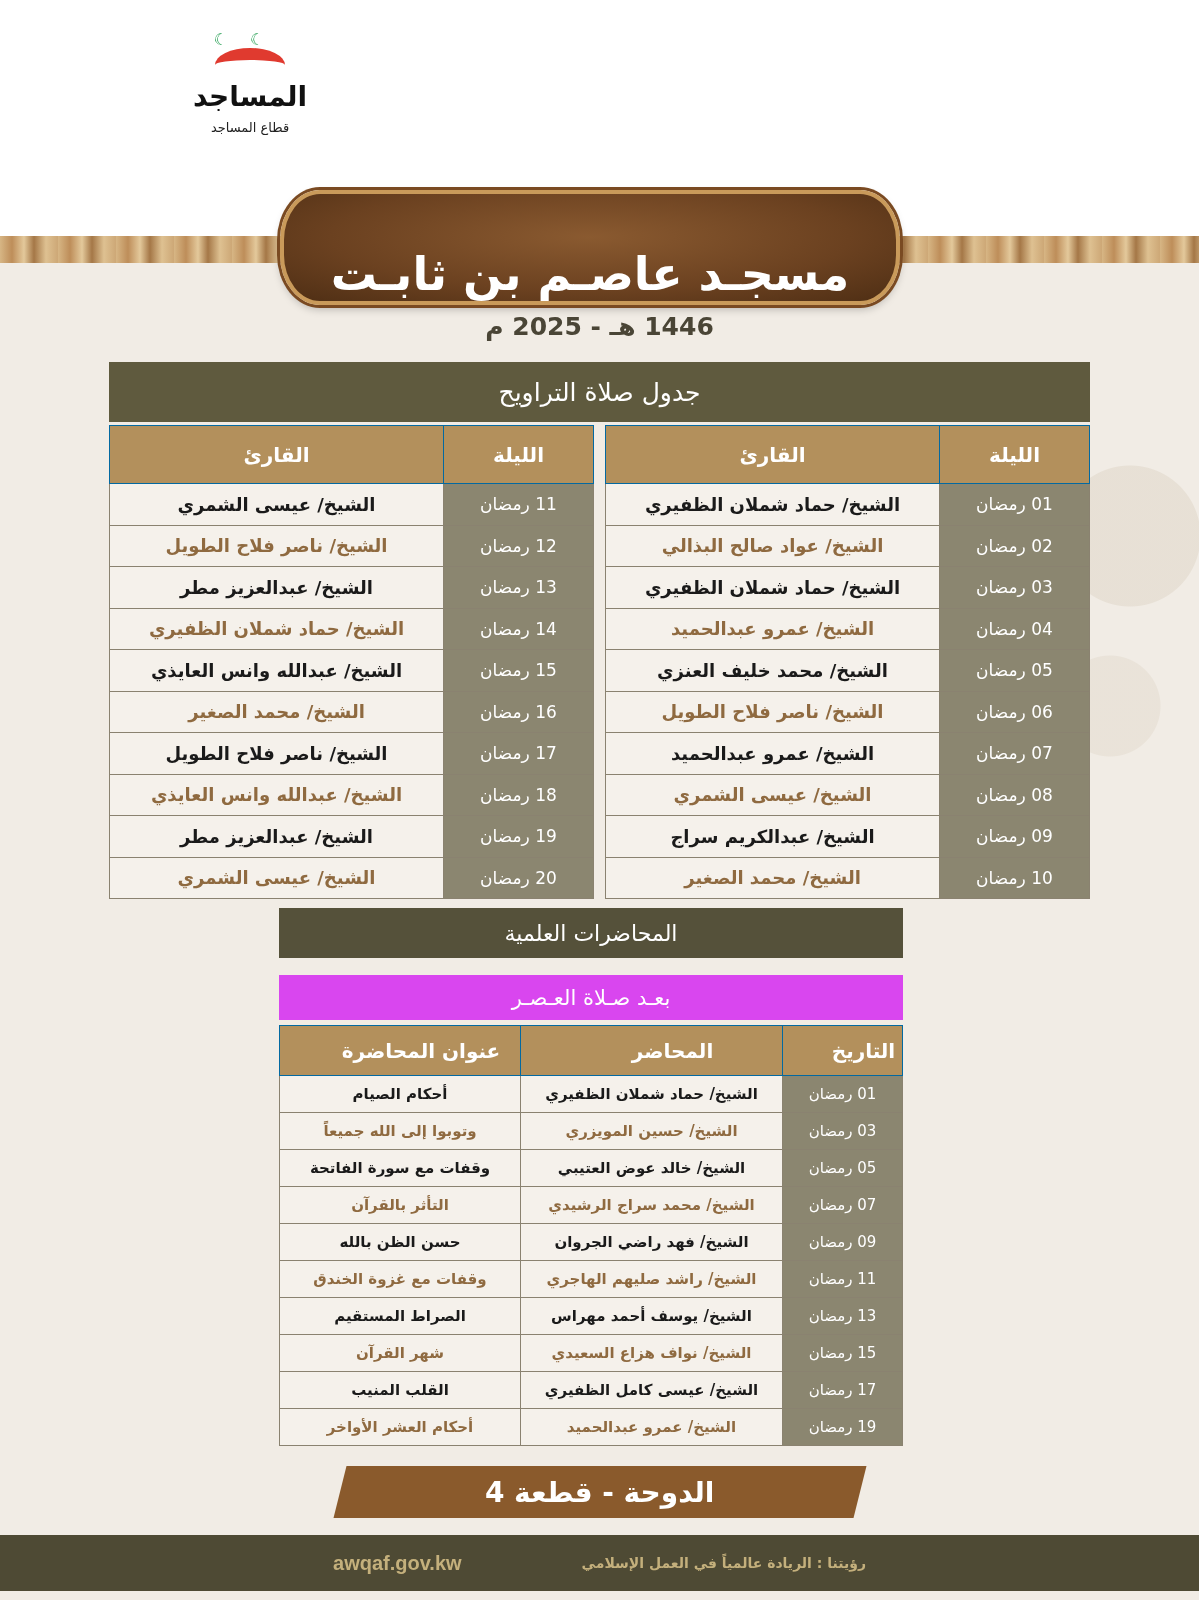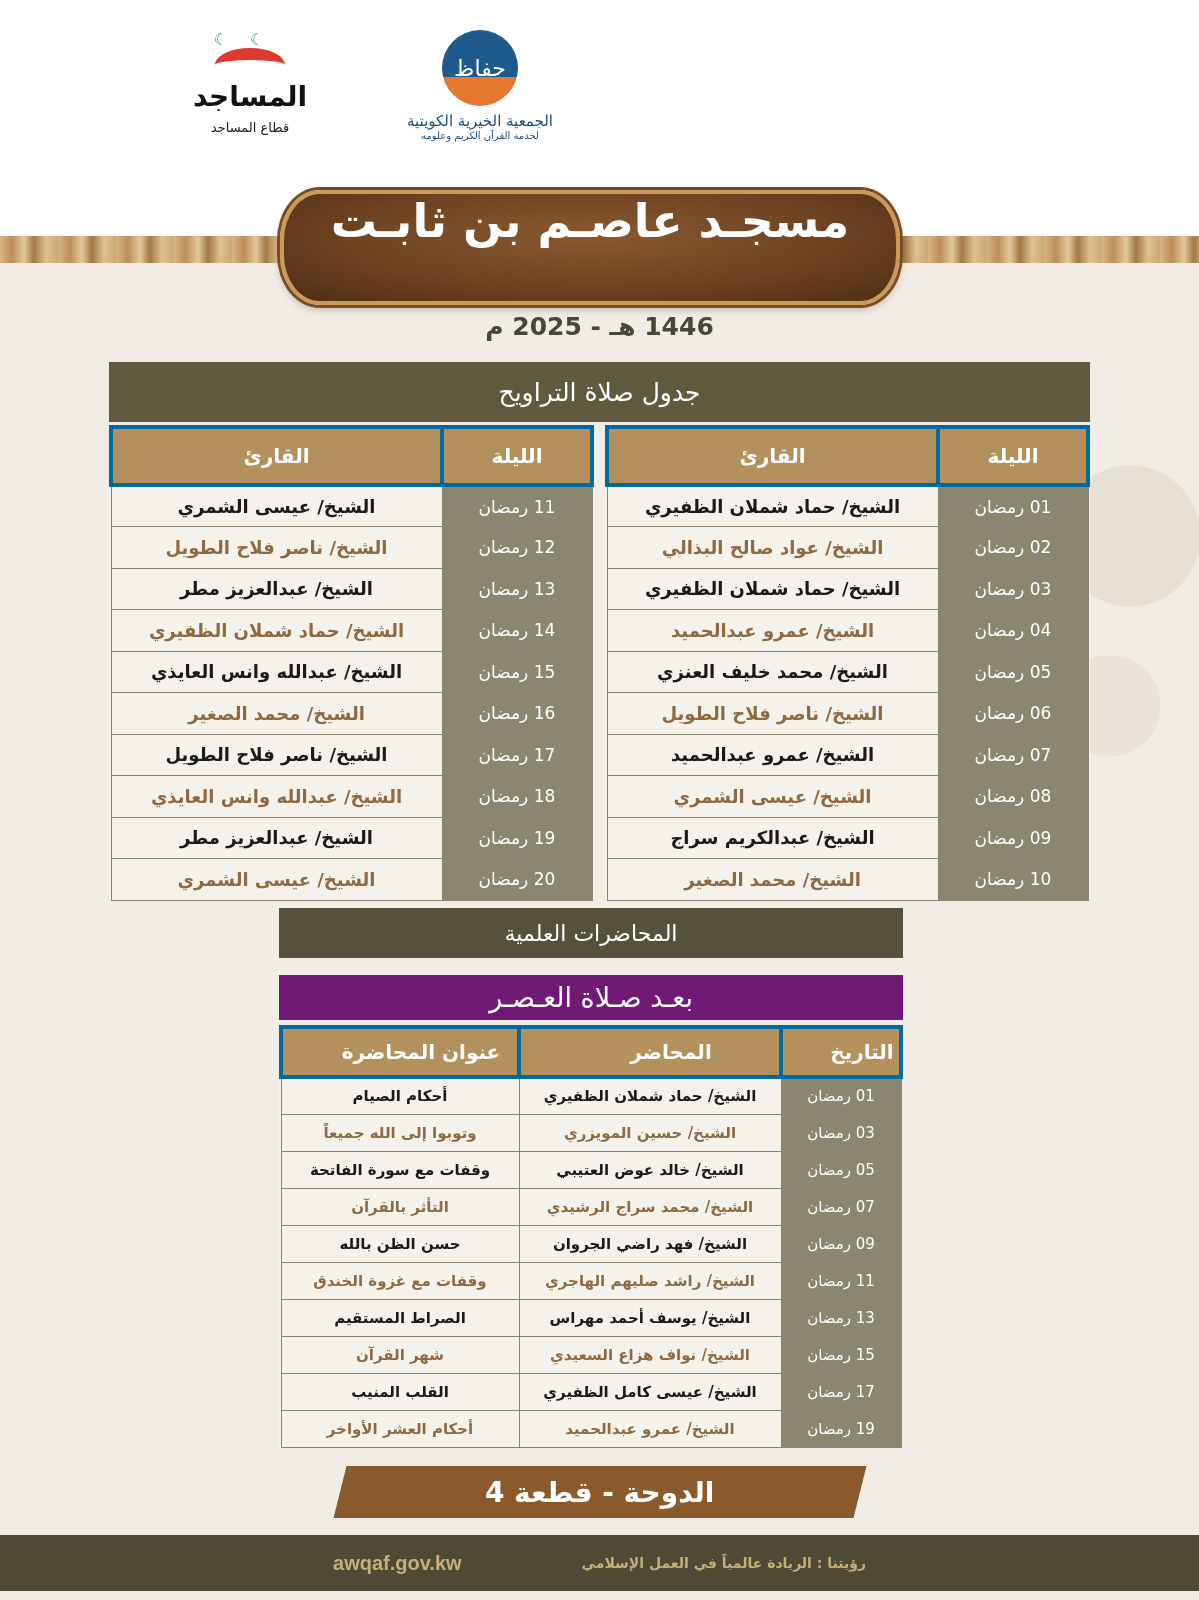--- a/index.html
+++ b/index.html
@@ -70,51 +70,51 @@
   .logo-masajid-sector .word { font-size: 28px; font-weight: bold; color: #111; line-height: 30px; }
   .logo-masajid-sector .cap { font-size: 13px; color: #222; margin-top: 8px; }
 
   
   .plaque {
     position: absolute; left: 280px; top: 190px; width: 620px; height: 115px;
     background: radial-gradient(ellipse at 50% 40%, #8a5a30 0%, #6b4120 60%, #4e2e14 100%);
     border: 4px solid #c99a5a;
     border-radius: 40px / 50px;
     box-shadow: 0 0 0 3px #7a4a22, 0 4px 8px rgba(0,0,0,0.25);
-    display: flex; align-items: flex-start; justify-content: center;
+    display: flex; align-items: flex-end; justify-content: center;
   }
   .plaque-title { color: #ffffff; font-size: 46px; font-weight: bold; letter-spacing: 2px; }
   .year { position: absolute; left: 0; top: 312px; width: 1199px; text-align: center;
     font-size: 25px; font-weight: bold; color: #4a4536; }
 
   
   .section-bar {
     position: absolute; display: flex; align-items: center; justify-content: center;
     color: #fff;
   }
   .taraweeh-bar { left: 109px; top: 362px; width: 981px; height: 60px; background: #5f5a3e; font-size: 25px; }
   table.sched {
     position: absolute; border-collapse: collapse; direction: rtl;
     background: #f5f1eb;
   }
   table.sched th {
     background: #b3905c; color: #fff; font-weight: bold; font-size: 20px; height: 58px;
-    border: 4px solid #0369a1;
+    border: 1px solid #0369a1;
   }
   table.sched td { border: 1px solid #8a8270; font-size: 18px; height: 41.5px; text-align: center; }
   table.sched td.night { background: #8b8670; color: #fff; font-size: 17px; }
   table.sched td.reader { color: #1a1a1a; font-weight: bold; margin-top: 6px; }
   table.sched tr.alt td.reader { color: #8f6a40; }
   .t-right { left: 605px; top: 425px; width: 485px; }
   .t-left { left: 109px; top: 425px; width: 485px; }
   .t-right th.c-night, .t-left th.c-night { width: 150px; }
 
   
   .lect-bar { left: 279px; top: 908px; width: 624px; height: 50px; background: #55513a; font-size: 22px; }
-  .asr-bar { left: 279px; top: 975px; width: 624px; height: 45px; background: #701a75; font-size: 27px; }
+  .asr-bar { left: 279px; top: 975px; width: 624px; height: 45px; background: #d946ef; font-size: 21px; }
   table.lect { left: 279px; top: 1025px; width: 624px; }
   table.lect th { height: 50px; font-size: 20px; padding-left: 42px; }
   table.lect td { height: 37px; font-size: 15px; }
   table.lect td.night { font-size: 15px; }
   table.lect td.topic { color: #1a1a1a; font-weight: bold; }
   table.lect tr.alt td.topic { color: #8f6a40; }
   table.lect th.c-date { width: 120px; }
   table.lect th.c-lecturer { width: 262px; }
 
   
@@ -134,25 +134,20 @@
   .footer .site { color: #c4b07c; font-size: 20px; font-weight: bold; direction: ltr; font-family: "Liberation Sans", sans-serif; }
 </style>
 </head>
 <body>
 
 <div class="top-white"></div>
 <div class="bg-texture"></div>
 <div class="band"></div>
 
 <div class="logos">
-  <div class="logo logo-hofath">
-    <div class="circle">حفاظ</div>
-    <div class="cap1">الجمعية الخيرية الكويتية</div>
-    <div class="cap2">لخدمة القرآن الكريم وعلومه</div>
-  </div>
   <div class="logo logo-masajid-sector">
     <div class="moons">☾☾</div>
     <div class="arc"></div>
     <div class="word">المساجد</div>
     <div class="cap">قطاع المساجد</div>
   </div>
 </div>
 
 <div class="plaque">
   <div class="plaque-title">مسجـد عاصـم بن ثابـت</div>

